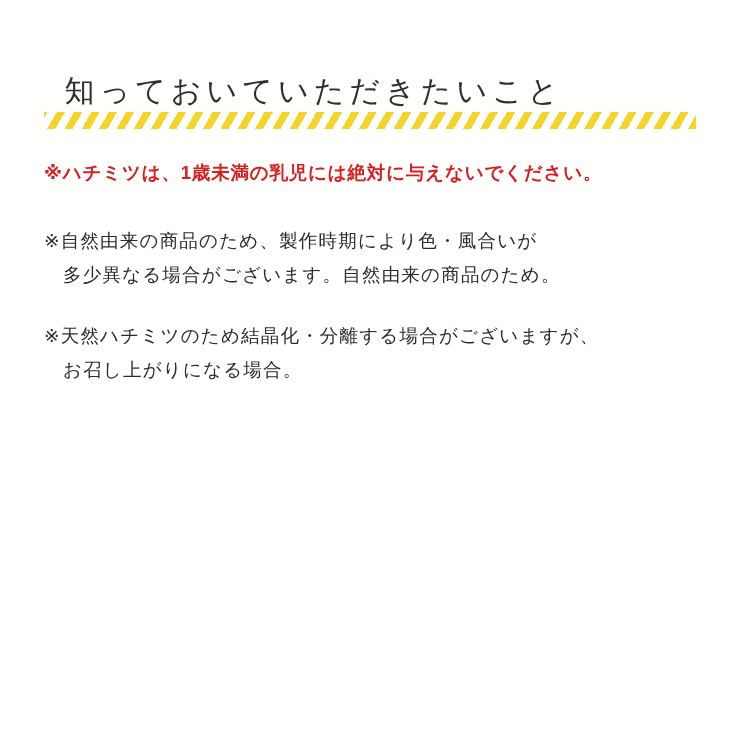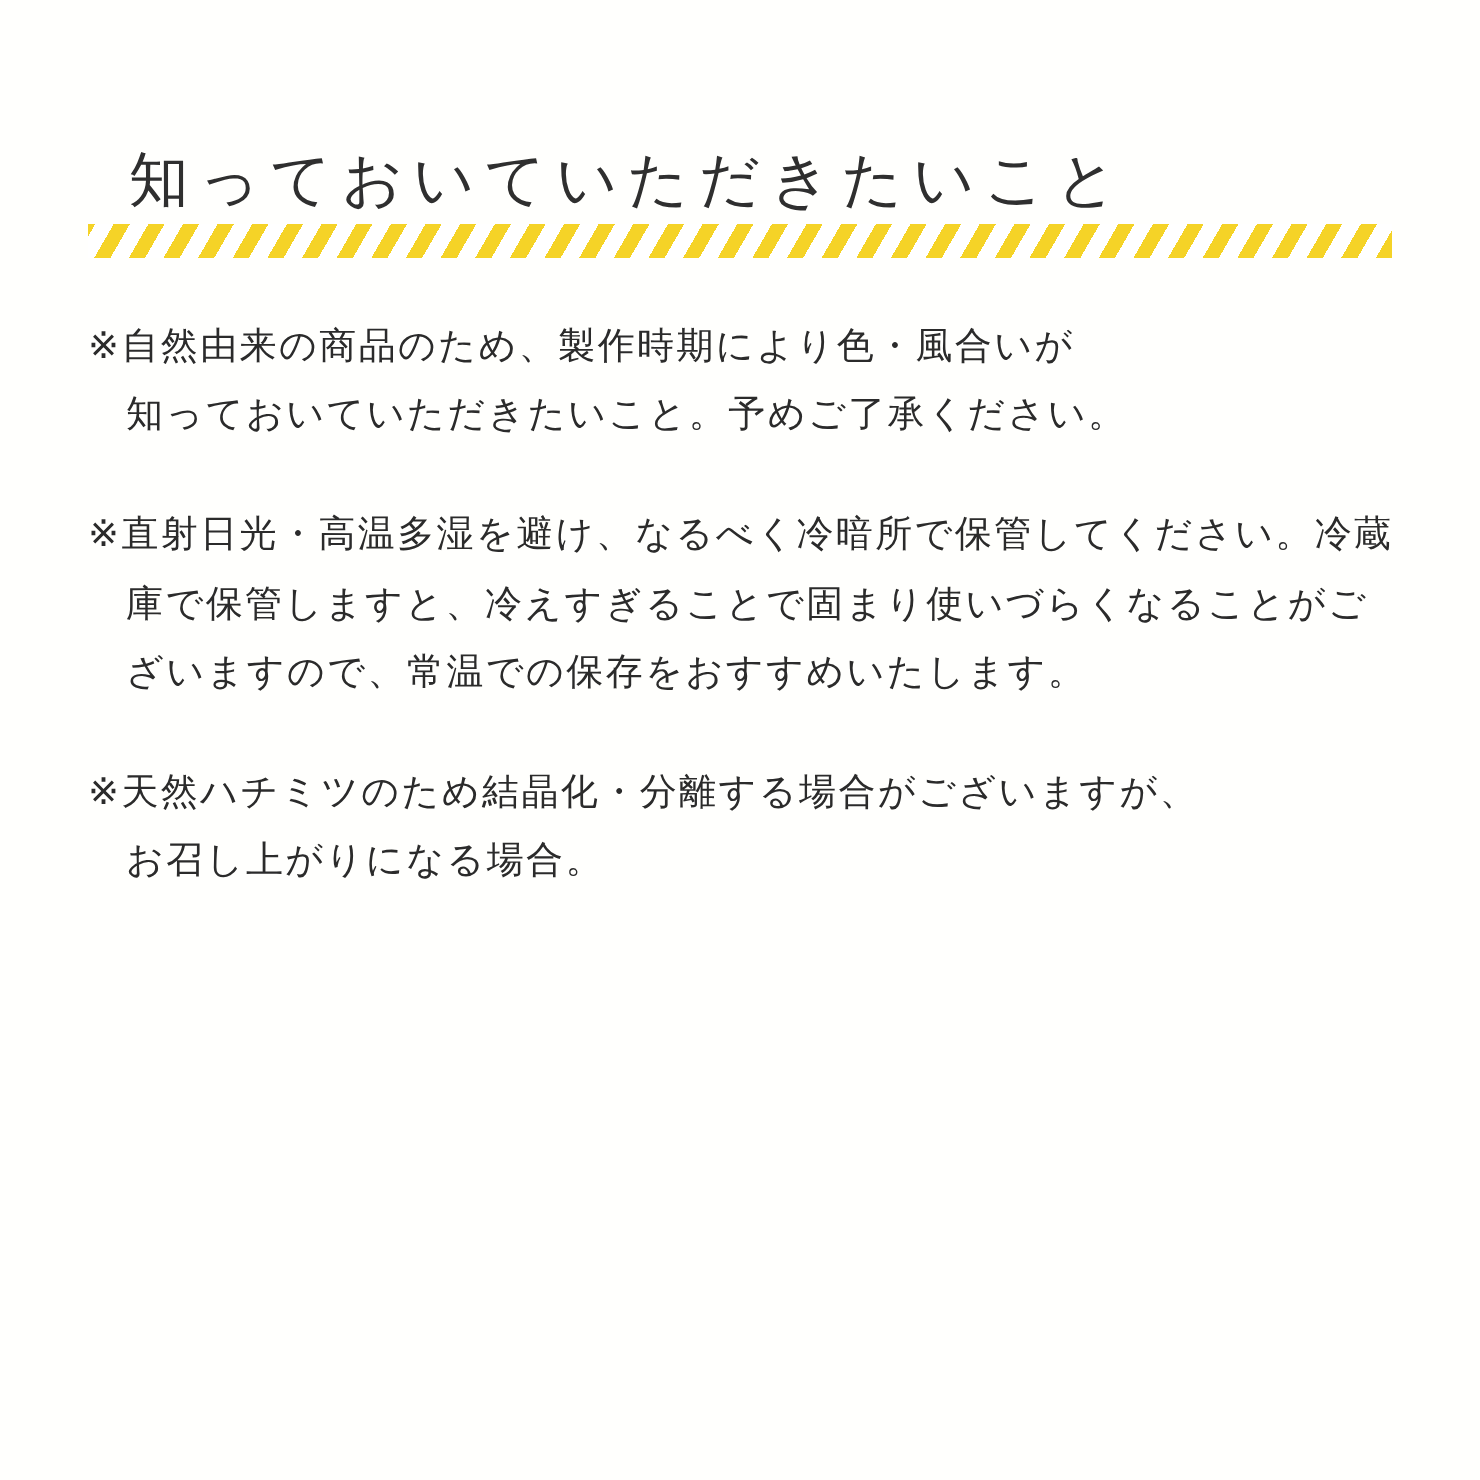--- a/index.html
+++ b/index.html
@@ -76,20 +76,20 @@
 </head>
 <body>
 
 <div class="page">
 
   <h1 class="title">知っておいていただきたいこと</h1>
 
   <div class="stripe"></div>
 
   <div class="content">
+    <p class="note warning">※ハチミツは、1歳未満の乳児には絶対に与えないでください。</p>
     <p class="note indent">※自然由来の商品のため、製作時期により色・風合いが
-知っておいていただきたいこと。予めご了承ください。</p>
-    <p class="note indent">※直射日光・高温多湿を避け、なるべく冷暗所で保管してください。冷蔵庫で保管しますと、冷えすぎることで固まり使いづらくなることがございますので、常温での保存をおすすめいたします。</p>
+多少異なる場合がございます。自然由来の商品のため。</p>
     <p class="note indent">※天然ハチミツのため結晶化・分離する場合がございますが、
 お召し上がりになる場合。</p>
   </div>
 
 </div>
 
 </body></html>

